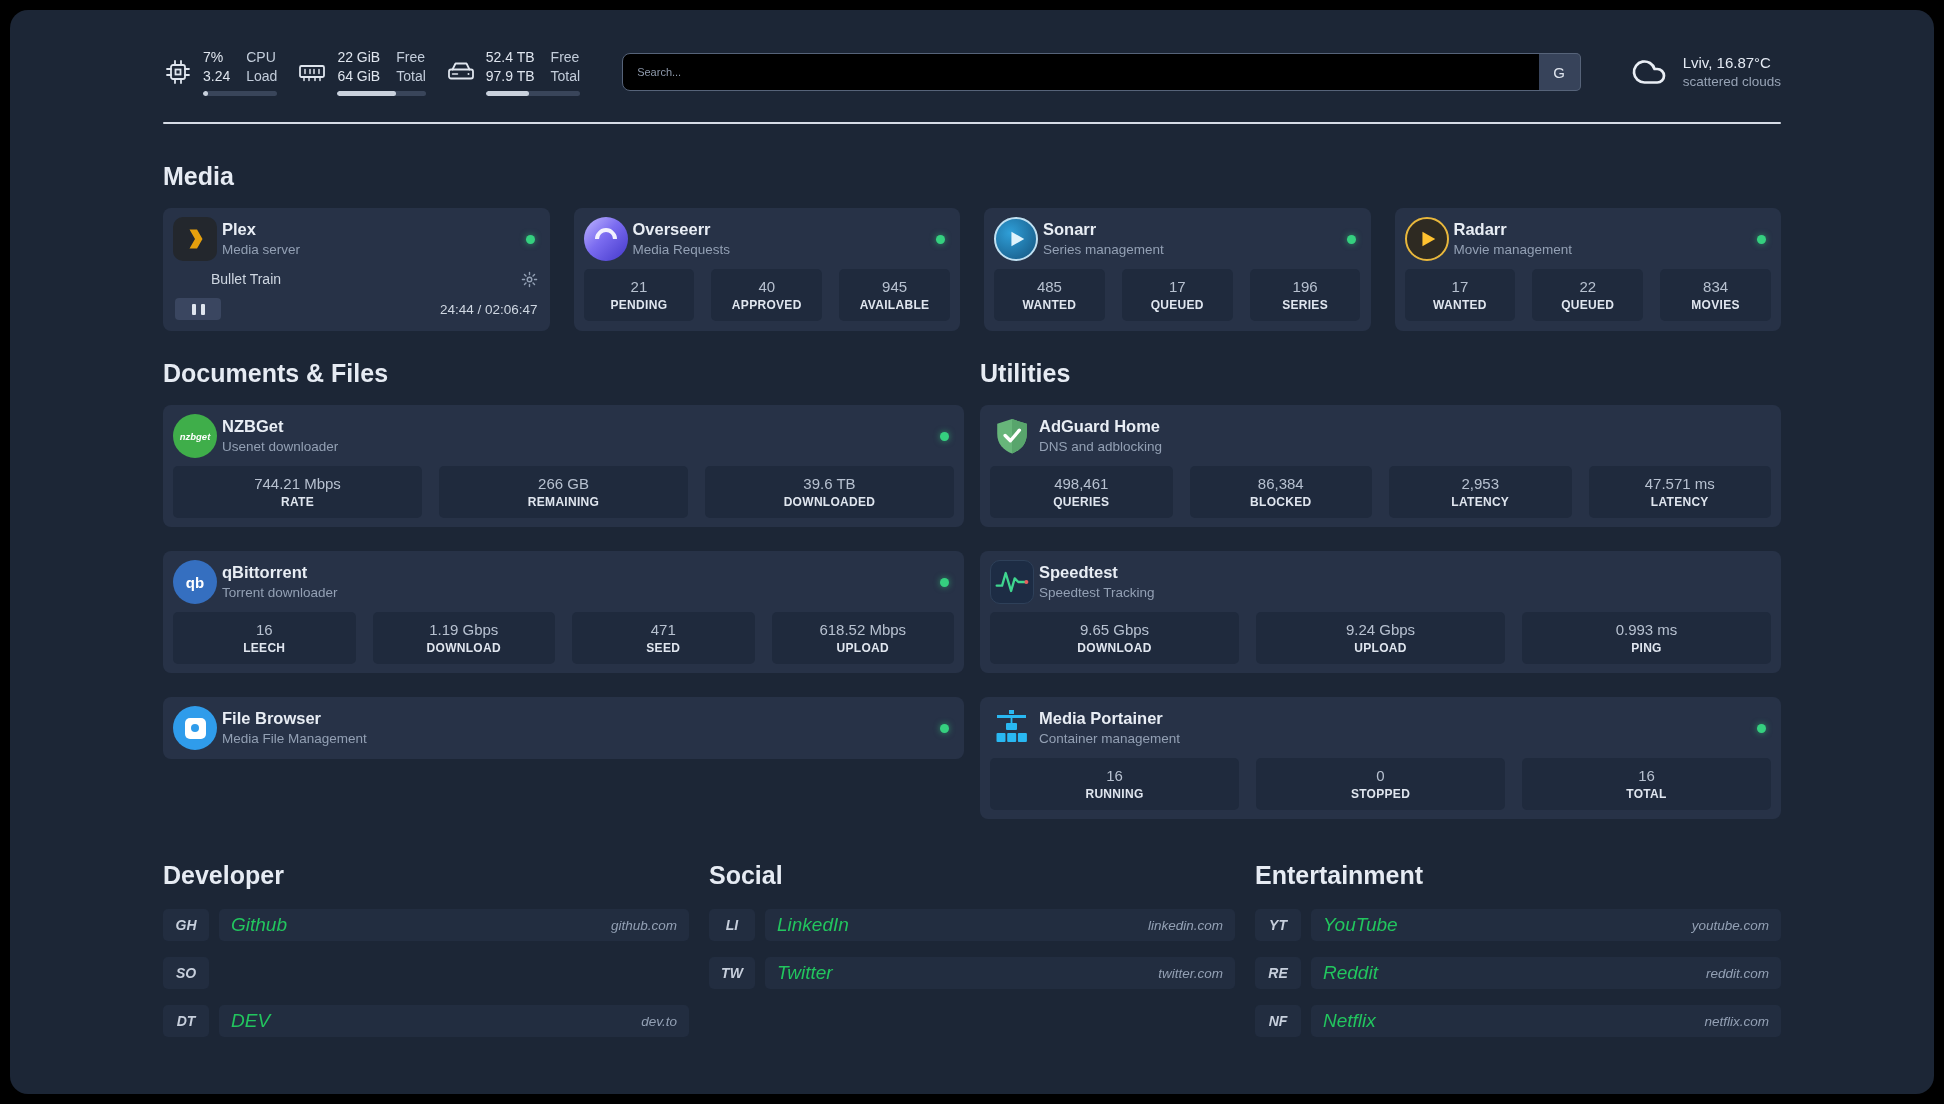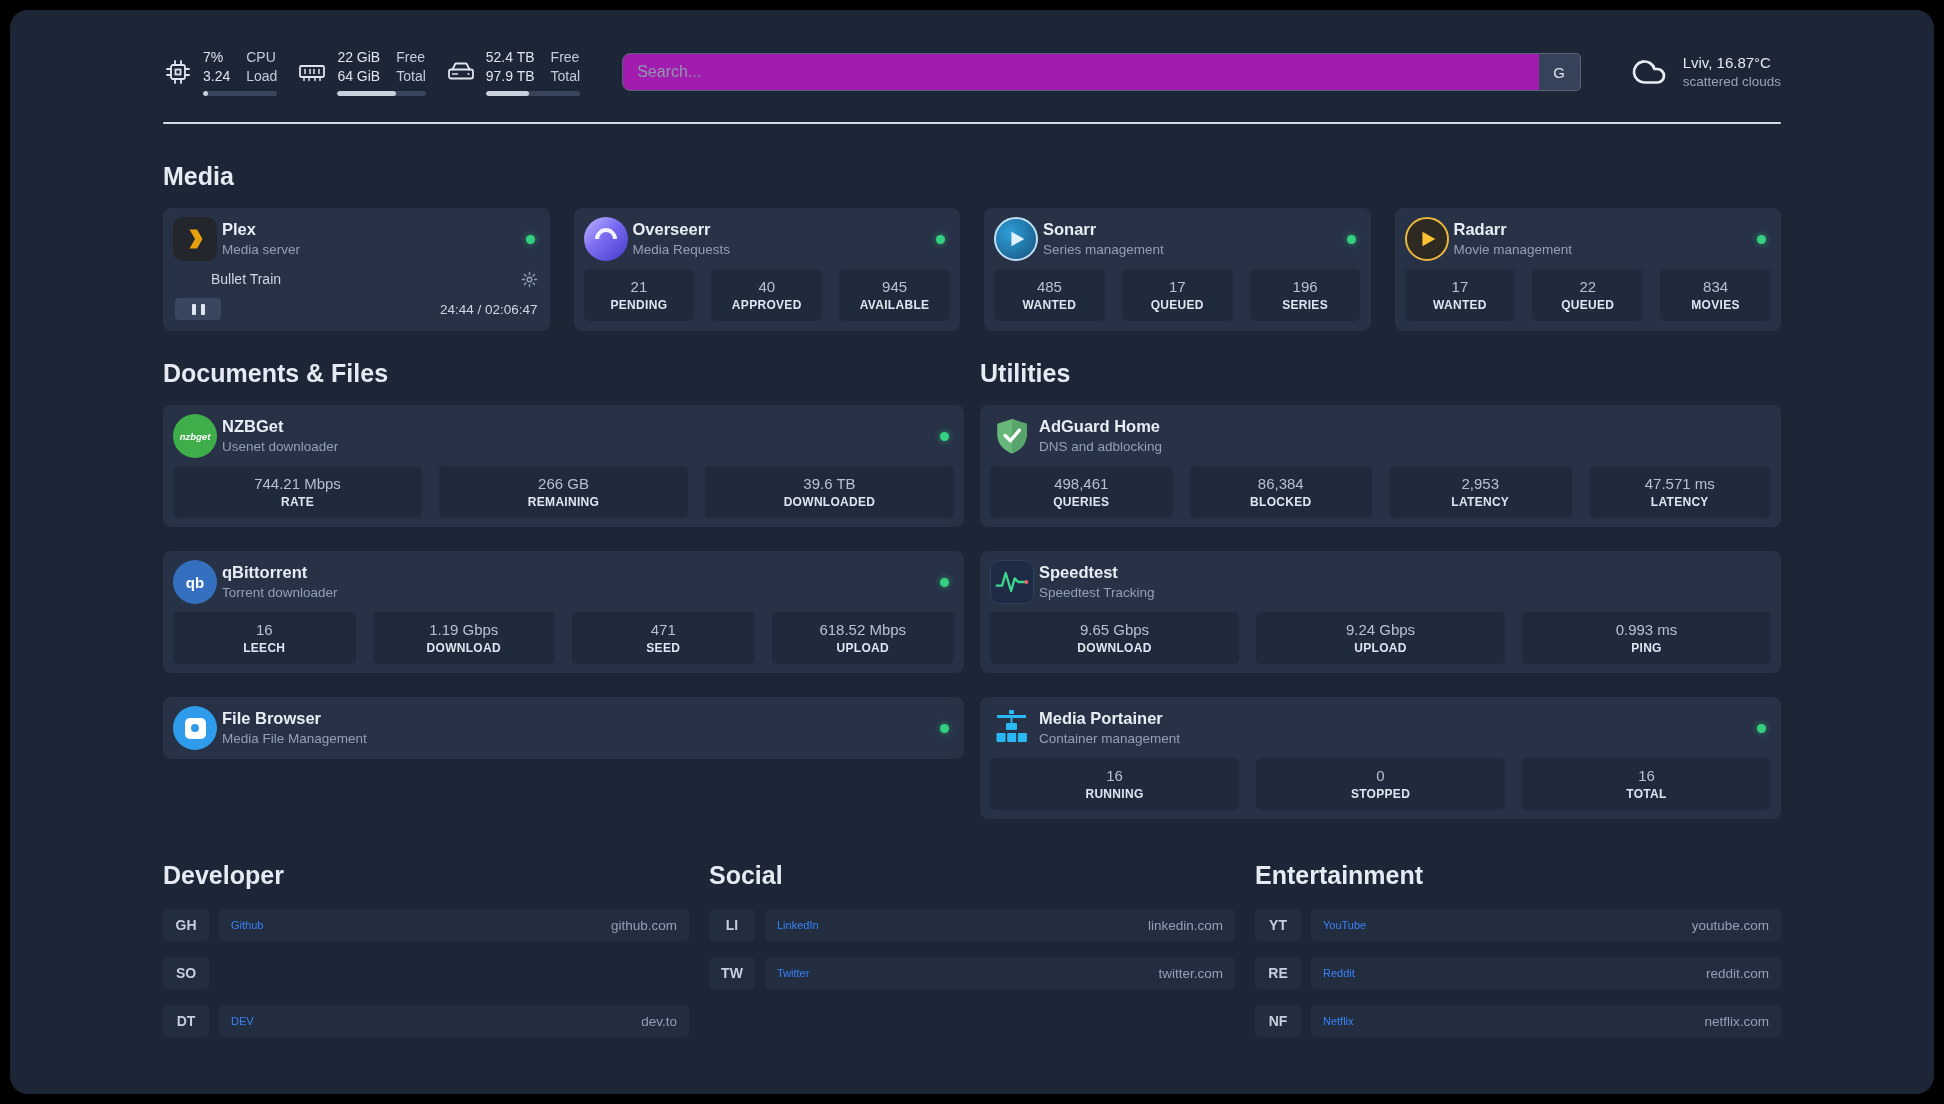--- a/index.html
+++ b/index.html
@@ -12,21 +12,21 @@
   .resource { display:flex; align-items:center; gap:10px; }
   .res-body { display:flex; flex-direction:column; }
   .res-rows { display:flex; gap:16px; }
   .res-col { display:flex; flex-direction:column; }
   .res-col span { font-size:14px; line-height:19px; color:#dfe5ee; white-space:nowrap; }
   .res-col.labs span { color:#c3cddb; }
   .bar { height:5px; background:#39455a; border-radius:3px; margin-top:5px; overflow:hidden; }
   .bar .fill { height:100%; background:#c9d1dd; border-radius:3px; }
 
   .search { flex:1; position:relative; height:38px; margin:0 26px 0 22px; }
-  .search input { width:100%; height:100%; background:#a21caf; border:1px solid #566379; border-radius:8px; padding:0 52px 0 14px; font-size:16px; color:#e2e8f1; font-family:"Liberation Sans", sans-serif; outline:none; }
+  .search input { width:100%; height:100%; background:#000000; border:1px solid #566379; border-radius:8px; padding:0 52px 0 14px; font-size:11px; color:#e2e8f1; font-family:"Liberation Sans", sans-serif; outline:none; }
   .search input::placeholder { color:#8e99ab; }
   .search .g { position:absolute; right:0; top:0; height:100%; width:42px; background:#37435a; border:1px solid #566379; border-left:none; border-radius:0 5px 5px 0; color:#dfe5ee; font-size:15px; display:flex; align-items:center; justify-content:center; cursor:pointer; font-family:"Liberation Sans", sans-serif; }
 
   .weather { display:flex; align-items:center; gap:12px; }
   .wx-loc { font-size:15px; color:#e4eaf3; line-height:20px; }
   .wx-cond { font-size:13.5px; color:#97a3b5; line-height:18px; }
 
   .divider { margin-top:22px; height:2px; background:#d6dce6; border-radius:1px; }
 
   
@@ -70,24 +70,24 @@
   .ic-qb { background:#356fc0; }
   .ic-qb span { font-size:15px; font-weight:700; color:#fff; }
   .ic-fb { background:#2f9ceb; }
   .ic-fb .sq { width:21px; height:21px; background:#fff; border-radius:5px; display:flex; align-items:center; justify-content:center; }
   .ic-fb .sq i { display:block; width:8px; height:8px; border-radius:50%; background:#2f9ceb; }
   .ic-speed { background:#1d2c44; border:1px solid #2e4059; }
 
   
   .bookmarks { margin-top:40px; display:grid; grid-template-columns:1fr 1fr 1fr; gap:20px; align-items:start; }
   .bm-rows { margin-top:18px; display:flex; flex-direction:column; gap:16px; }
-  .bm-row { display:flex; gap:10px; height:32px; cursor:pointer; }
+  .bm-row { display:flex; gap:10px; height:32px; cursor:pointer;font-style:italic; }
   .bm-abbr { width:46px; background:#222d40; border-radius:5px; display:flex; align-items:center; justify-content:center; font-size:14px; font-weight:700; color:#c7cfdc; flex:0 0 auto; }
   .bm-pill { flex:1; background:#222d40; border-radius:5px; display:flex; align-items:center; justify-content:space-between; padding:0 12px; }
-  .bm-name { font-size:11px; color:#3b82f6; }
+  .bm-name { font-size:19px; color:#22c55e; }
   .bm-url { font-size:13.5px; color:#93a0b4; }
 </style>
 </head>
 <body>
 
 <div class="panel">
 <div class="content">
 
   <div class="topbar">
 

